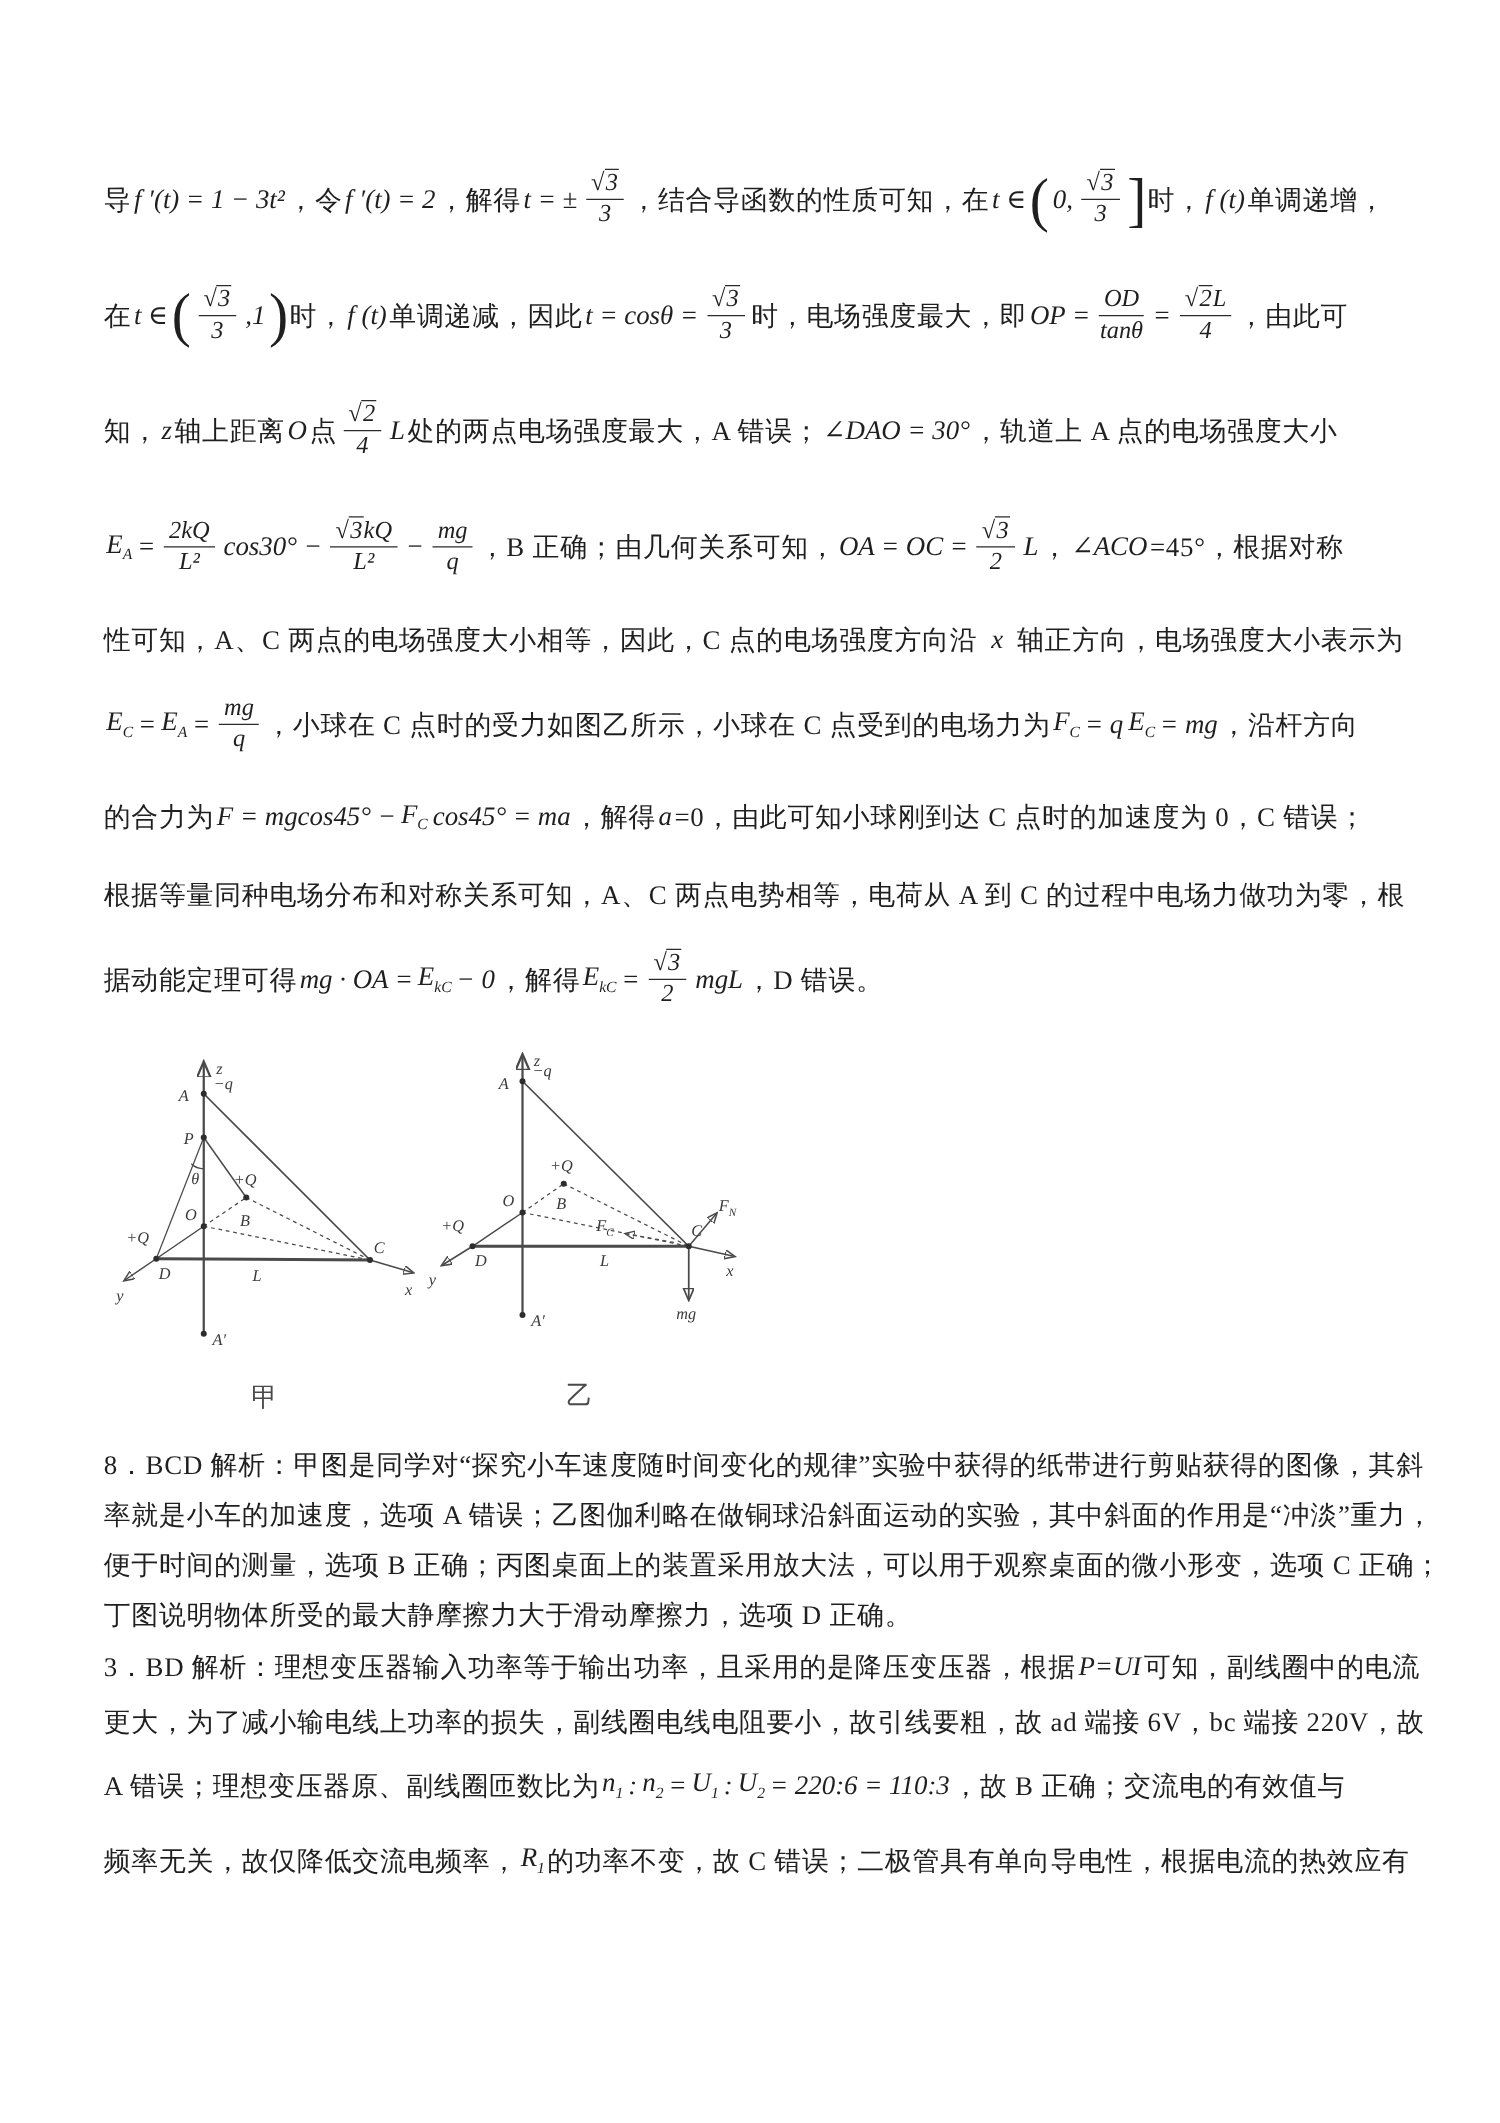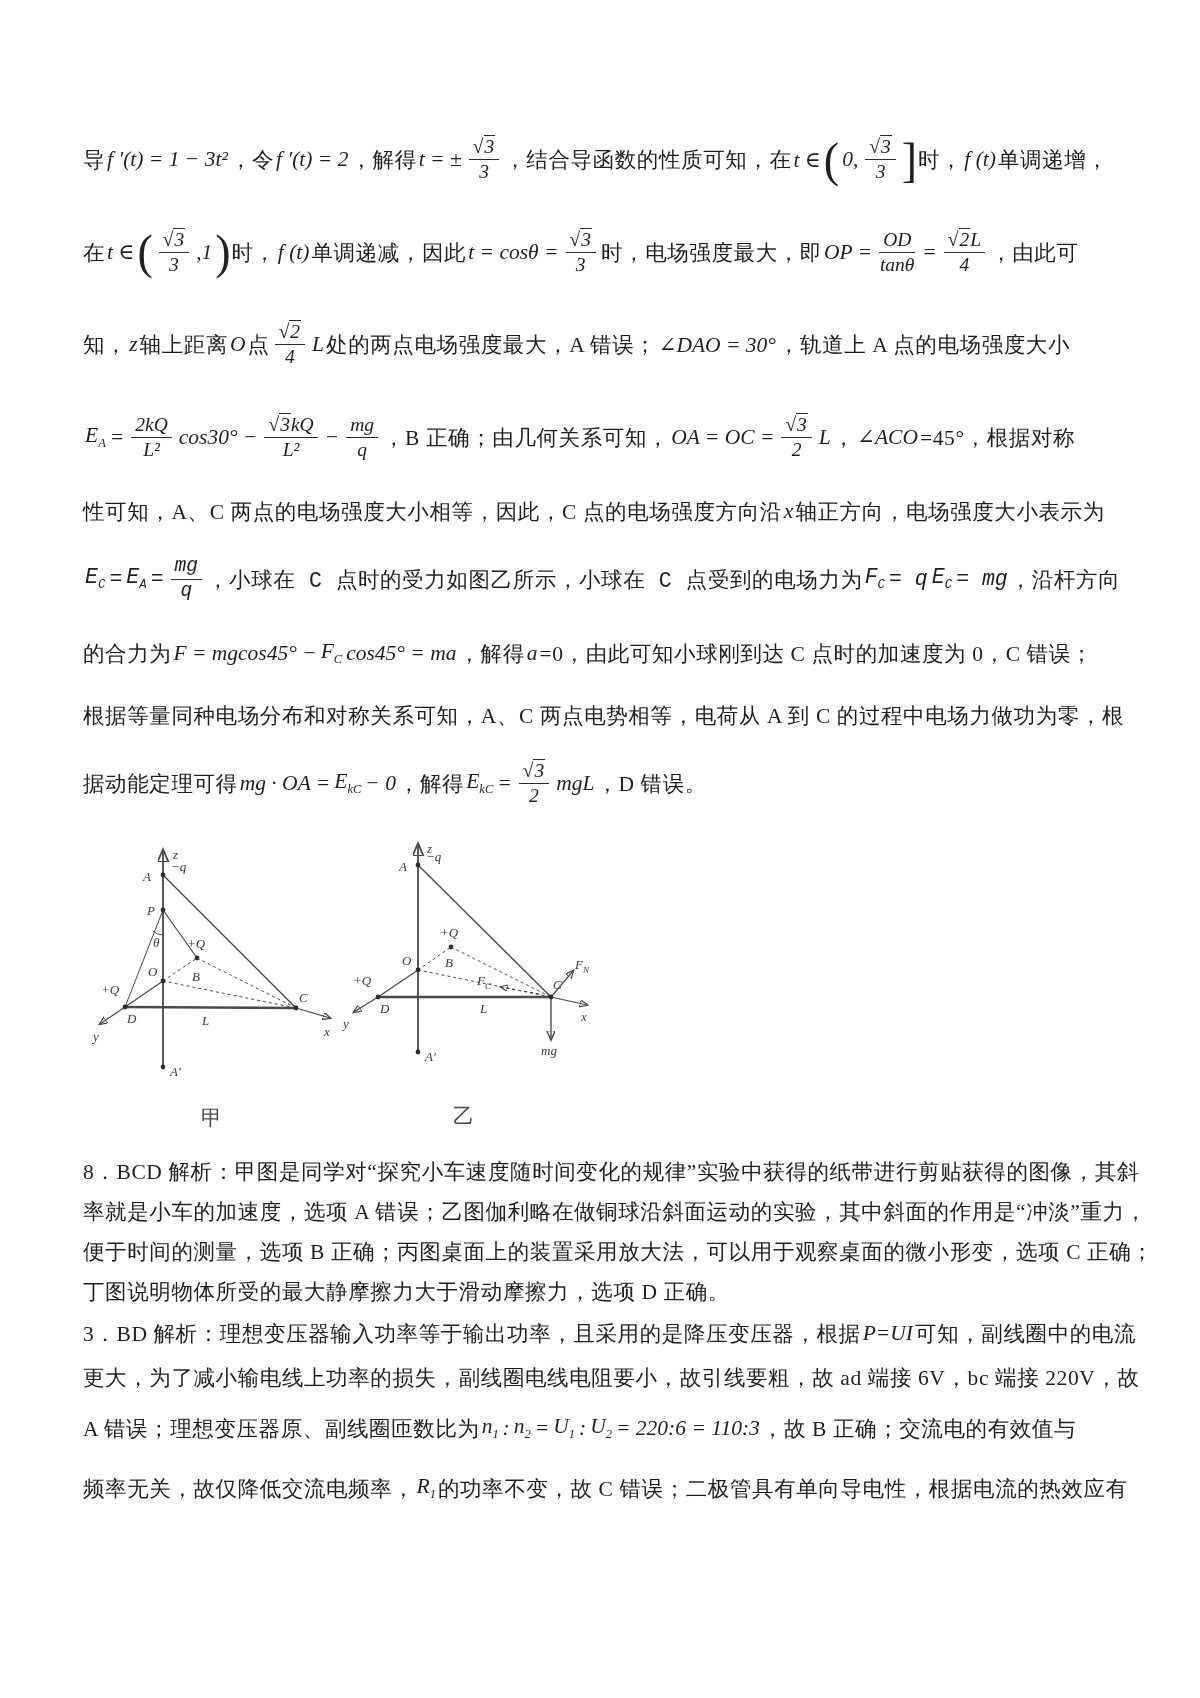--- a/index.html
+++ b/index.html
@@ -124,26 +124,26 @@
           <span class="m"><span>OA = OC =</span></span>
           <span class="frac">
             <span class="fr-n"><span>√</span><span class="rad-bar">3</span></span>
             <span class="fr-d"><span>2</span></span>
           </span>
           <span class="m"><span>L</span></span>
           <span class="t">，</span>
           <span class="m"><span>∠ACO</span></span>
           <span class="t">=45°，根据对称</span>
         </div>
-        <div class="line" style="height: 58px;">
+        <div class="line" style="height: 58px; justify-content: space-between;">
           <span class="t">性可知，A、C 两点的电场强度大小相等，因此，C 点的电场强度方向沿</span>
           <span class="m"><span>x</span></span>
           <span class="t">轴正方向，电场强度大小表示为</span>
         </div>
-        <div class="line" style="height: 78px; font-family: Liberation Mono, monospace;">
+        <div class="line" style="height: 78px;">
           <span class="m"><span>E</span><sub>C</sub></span>
           <span class="m"><span>=</span></span>
           <span class="m"><span>E</span><sub>A</sub></span>
           <span class="m"><span>=</span></span>
           <span class="frac">
             <span class="fr-n"><span>mg</span></span>
             <span class="fr-d"><span>q</span></span>
           </span>
           <span class="t">，小球在 C 点时的受力如图乙所示，小球在 C 点受到的电场力为</span>
           <span class="m"><span>F</span><sub>C</sub></span>

